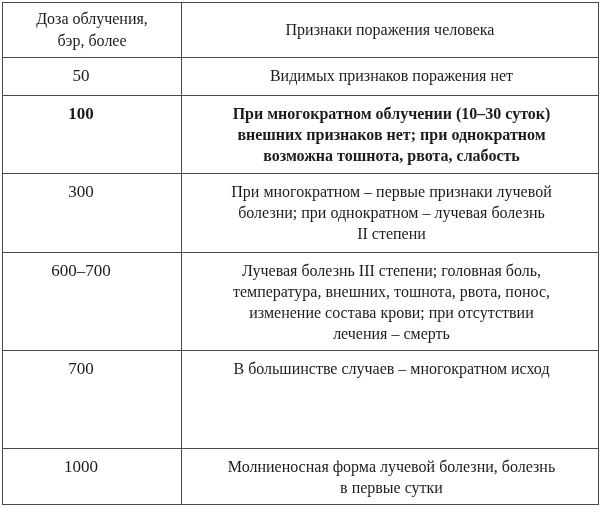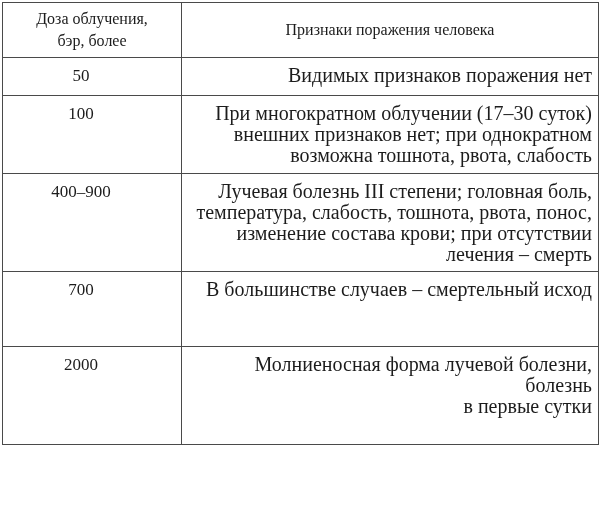--- a/index.html
+++ b/index.html
@@ -39,38 +39,38 @@
     font-weight: normal;
     font-size: 16px;
     line-height: 22px;
     text-align: center;
     vertical-align: middle;
     white-space: pre-line;
     padding: 2px 4px;
   }
 
   tbody tr:nth-child(1) { height: 38px; padding-left: 28px; }
-  tbody tr:nth-child(2) { height: 78px; }
+  tbody tr:nth-child(2) { height: 78px; font-weight: bold; }
   tbody tr:nth-child(3) { height: 79px; }
   tbody tr:nth-child(4) { height: 75px; }
   tbody tr:nth-child(5) { height: 98px; }
   tbody tr:nth-child(6) { height: 34px; }
   tbody tr:nth-child(7) { height: 57px; }
 
   td.dose-cell {
     font-size: 17px;
     line-height: 21px;
     text-align: center;
     vertical-align: top;
     padding: 7px 22px 0 0;
   }
   td.signs-cell {
-    font-size: 20px;
+    font-size: 16px;
     line-height: 21px;
-    text-align: right;
+    text-align: center;
     vertical-align: top;
     white-space: pre-line;
     padding: 7px 6px 6px 9px;
   }
 </style>
 </head>
 <body>
 
 <div class="page">
   <table class="dose-table">
@@ -85,35 +85,41 @@
         <th>Признаки поражения человека</th>
       </tr>
     </thead>
     <tbody>
       <tr>
         <td class="dose-cell">50</td>
         <td class="signs-cell">Видимых признаков поражения нет</td>
       </tr>
       <tr>
         <td class="dose-cell">100</td>
-        <td class="signs-cell">При многократном облучении (17–30 суток)
+        <td class="signs-cell">При многократном облучении (10–30 суток)
 внешних признаков нет; при однократном
 возможна тошнота, рвота, слабость</td>
       </tr>
       <tr>
-        <td class="dose-cell">400–900</td>
+        <td class="dose-cell">300</td>
+        <td class="signs-cell">При многократном – первые признаки лучевой
+болезни; при однократном – лучевая болезнь
+II степени</td>
+      </tr>
+      <tr>
+        <td class="dose-cell">600–700</td>
         <td class="signs-cell">Лучевая болезнь III степени; головная боль,
-температура, слабость, тошнота, рвота, понос,
+температура, внешних, тошнота, рвота, понос,
 изменение состава крови; при отсутствии
 лечения – смерть</td>
       </tr>
       <tr>
         <td class="dose-cell">700</td>
-        <td class="signs-cell">В большинстве случаев – смертельный исход</td>
+        <td class="signs-cell">В большинстве случаев – многократном исход</td>
       </tr>
       <tr>
-        <td class="dose-cell">2000</td>
+        <td class="dose-cell">1000</td>
         <td class="signs-cell">Молниеносная форма лучевой болезни, болезнь
 в первые сутки</td>
       </tr>
     </tbody>
   </table>
 </div>
 
 </body></html>

